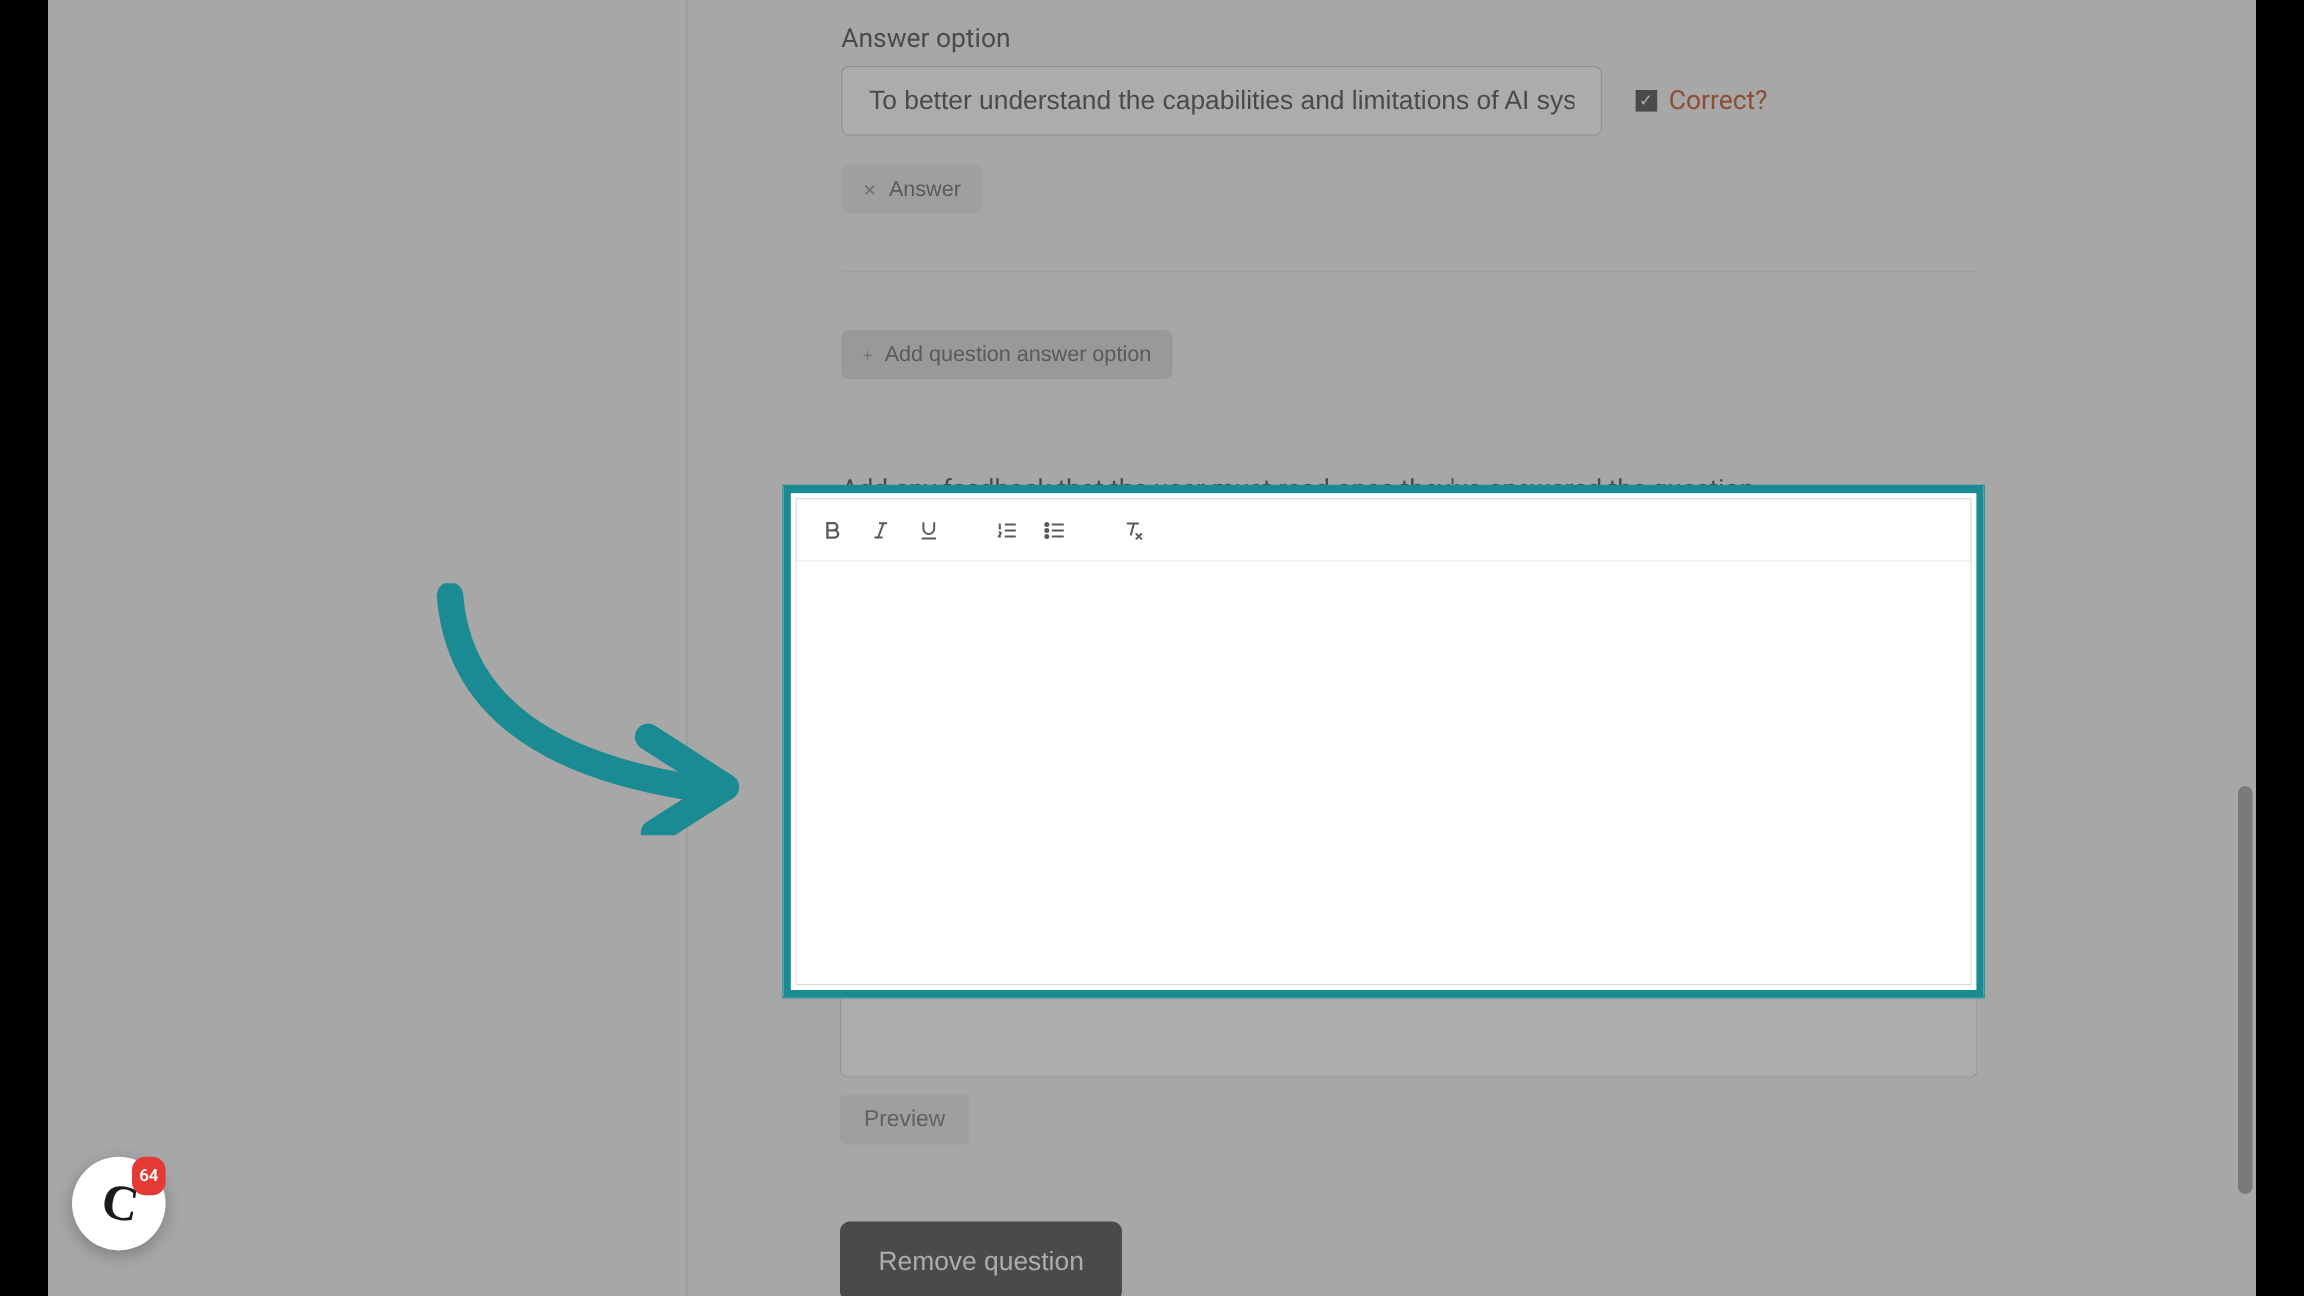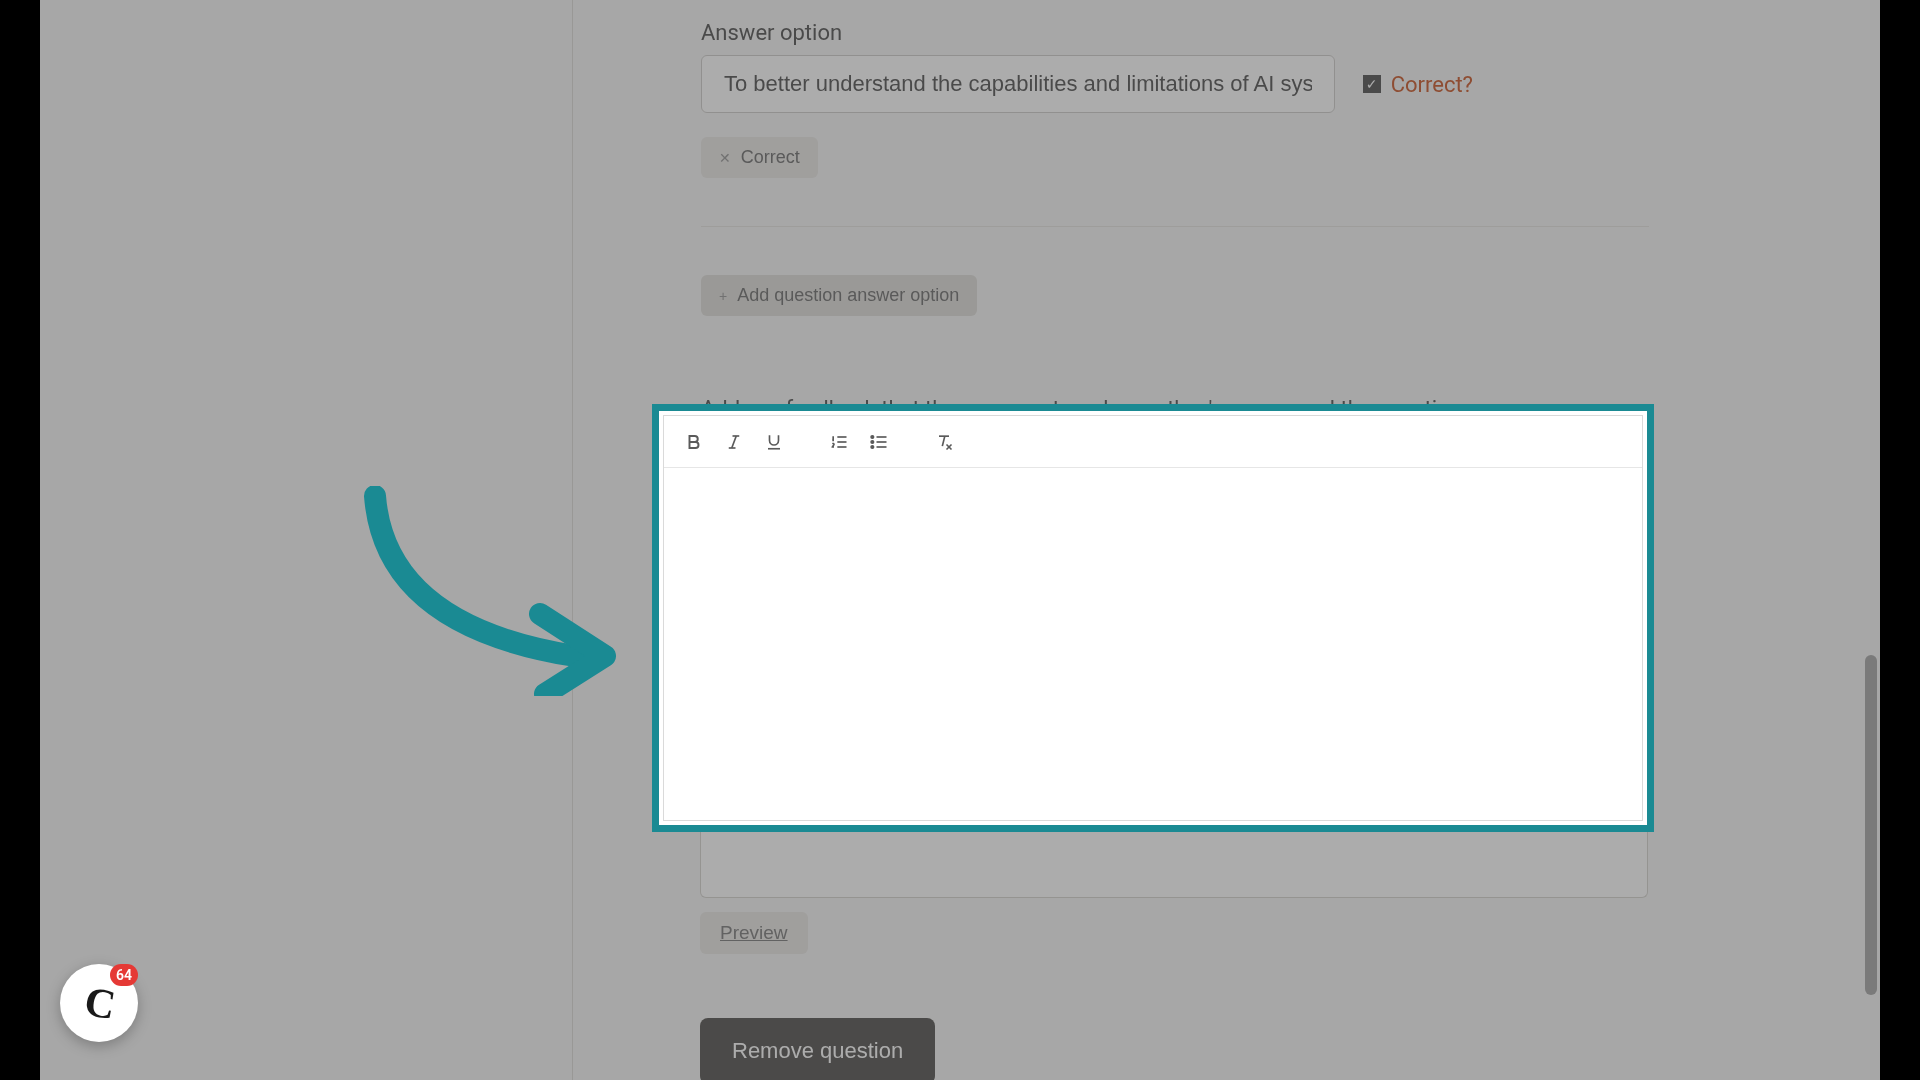--- a/index.html
+++ b/index.html
@@ -167,21 +167,20 @@
       top: 912px;
       display: inline-flex;
       align-items: center;
       padding: 10px 20px;
       background: #e6e4e1;
       border: none;
       border-radius: 6px;
       font-size: 19px;
       color: #6a6a6a;
       cursor: pointer;
-      text-decoration: underline;
     }
     .create-btn {
       position: absolute;
       left: 660px;
       top: 1018px;
       background: #3d3b38;
       color: #fff;
       border: none;
       border-radius: 8px;
       padding: 20px 32px;
@@ -226,21 +225,21 @@
     }
     .chat-badge {
       position: absolute;
       top: 0;
       right: 0;
       background: #e53935;
       color: #fff;
       font-size: 14px;
       font-weight: 600;
       min-width: 26px;
-      height: 22px;
+      height: 32px;
       border-radius: 11px;
       display: flex;
       align-items: center;
       justify-content: center;
       padding: 0 6px;
     }
     .scrollbar-track {
       position: absolute;
       right: 3px;
       top: 0;
@@ -275,21 +274,21 @@
         <div class="correct-wrap">
           <span class="checkbox">✓</span>
           <span class="correct-label">Correct?</span>
         </div>
       </div>
 
       <div style="height:24px"></div>
 
       <button class="btn-secondary">
         <span class="icon">✕</span>
-        <span>Correct</span>
+        <span>Answer</span>
       </button>
 
       <hr class="divider">
 
       <button class="btn-secondary" style="background:#dbd9d5;">
         <span class="icon">+</span>
         <span>Add question answer option</span>
       </button>
 
       <div style="height:80px"></div>

